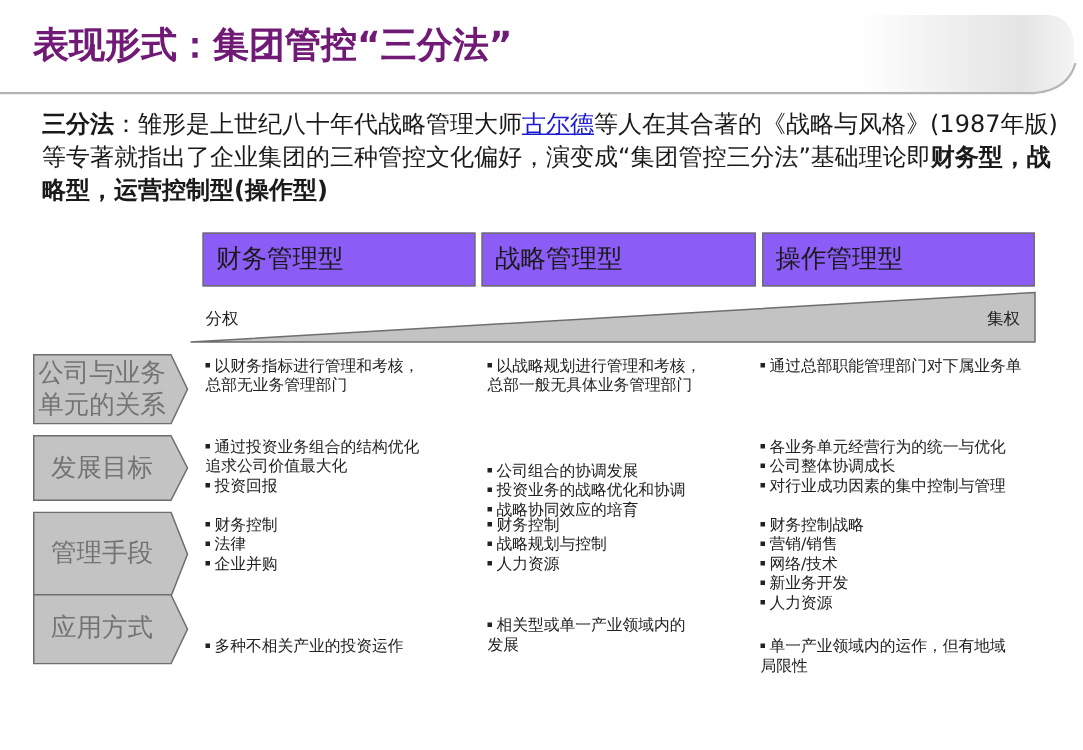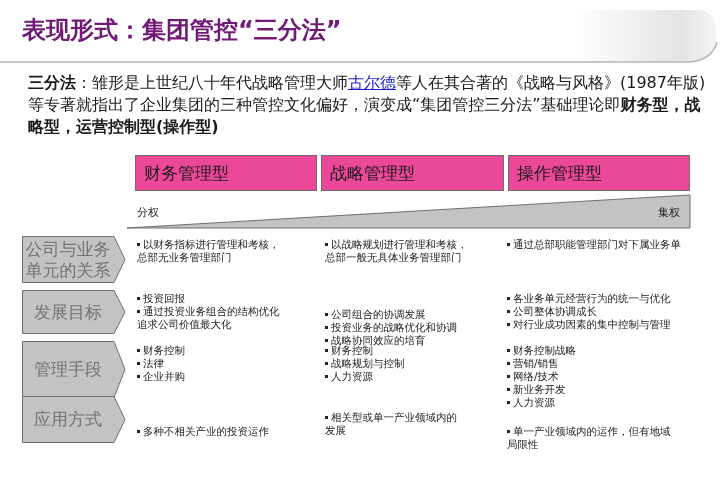--- a/index.html
+++ b/index.html
@@ -19,21 +19,21 @@
     white-space: nowrap;
   }
   .intro {
     position: absolute; left: 28px; top: 72px; width: 680px;
     font-size: 16px; line-height: 22px; color: #1a1a1a;
   }
   .intro b { font-weight: bold; }
   .intro .link { color: #1b1bd1; text-decoration: underline; font-weight: normal; }
   .col-head {
     position: absolute; top: 155px; height: 36px;
-    background: #ec4899; border: 1px solid #6e6e6e;
+    background: #8b5cf6; border: 1px solid #6e6e6e;
     box-sizing: border-box;
     font-size: 17px; line-height: 34px; padding-left: 8px; color: #1a1a1a;
   }
   .wedge { position: absolute; left: 125px; top: 192px; }
   .wedge-label { position: absolute; font-size: 11px; color: #222; }
   .row-label { position: absolute; left: 22px; width: 102px; }
   .row-label svg { position: absolute; left: 0; top: 0; }
   .row-label .txt {
     position: absolute; left: 0; top: 0; width: 92px; height: 100%;
     display: flex; align-items: center; justify-content: center;
@@ -100,22 +100,22 @@
   <div class="item"><span class="bullet"></span><span>通过总部职能管理部门对下属业务单</span></div>
 </div>
 
 <div class="row-label" style="top:290px; height:44px;">
   <svg width="104" height="44">
     <polygon points="0.5,0.5 92,0.5 103,22 92,43.5 0.5,43.5" fill="#c3c3c3" stroke="#6e6e6e" stroke-width="1"></polygon>
   </svg>
   <div class="txt">发展目标</div>
 </div>
 <div class="cell" style="left:137px; top:292px;">
+  <div class="item"><span class="bullet"></span><span>通过投资业务组合的结构优化</span><span class="cont">追求公司价值最大化</span></div>
   <div class="item"><span class="bullet"></span><span>投资回报</span></div>
-  <div class="item"><span class="bullet"></span><span>通过投资业务组合的结构优化</span><span class="cont">追求公司价值最大化</span></div>
 </div>
 <div class="cell" style="left:325px; top:308px;">
   <div class="item"><span class="bullet"></span><span>公司组合的协调发展</span></div>
   <div class="item"><span class="bullet"></span><span>投资业务的战略优化和协调</span></div>
   <div class="item"><span class="bullet"></span><span>战略协同效应的培育</span></div>
 </div>
 <div class="cell" style="left:507px; top:292px;">
   <div class="item"><span class="bullet"></span><span>各业务单元经营行为的统一与优化</span></div>
   <div class="item"><span class="bullet"></span><span>公司整体协调成长</span></div>
   <div class="item"><span class="bullet"></span><span>对行业成功因素的集中控制与管理</span></div>

